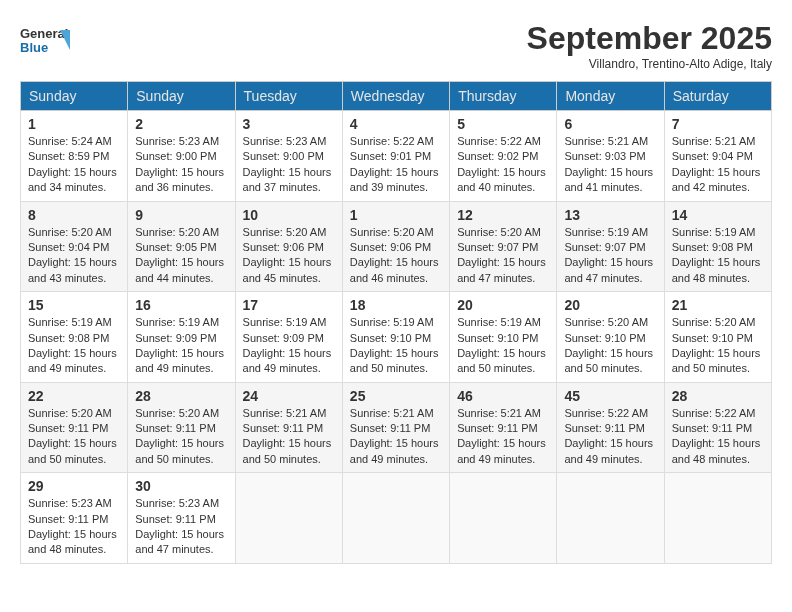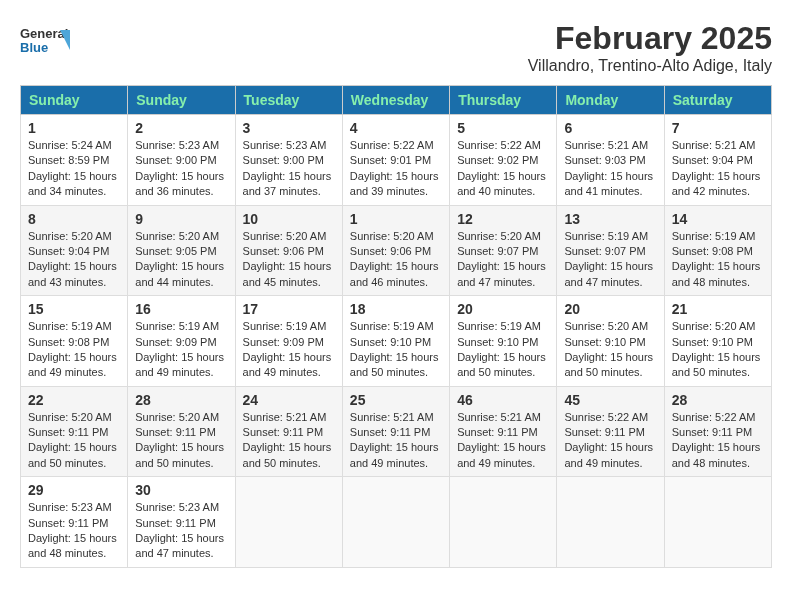--- a/index.html
+++ b/index.html
@@ -23,34 +23,34 @@
     }
     .title-block {
       text-align: right;
     }
     .main-title {
       font-size: 32px;
       font-weight: bold;
       color: #333;
     }
     .subtitle {
-      font-size: 16px;
+      font-size: 12px;
       color: #333;
     }
     .calendar {
       width: 100%;
       border-collapse: collapse;
     }
     .calendar th {
       background-color: #1a6eaa;
-      color: #86efac;
+      color: #e5e5e5;
       text-align: left;
       padding: 6px 8px;
       font-size: 14px;
-      font-weight: bold;
+      font-weight: normal;
       border: 1px solid #ccc;
     }
     .calendar td {
       vertical-align: top;
       padding: 5px 7px;
       border: 1px solid #ddd;
       font-size: 11px;
       color: #333;
       background: #fff;
       width: 14.28%;
@@ -83,21 +83,21 @@
   <div class="logo">
     <div class="logo-container">
       <svg width="50" height="40" viewBox="0 0 50 40">
         <text x="0" y="18" font-family="Arial" font-weight="bold" font-size="13" fill="#333">General</text>
         <text x="0" y="32" font-family="Arial" font-weight="bold" font-size="13" fill="#1a6eaa">Blue</text>
         <polygon points="40,10 50,10 50,30" fill="#4da6d9"></polygon>
       </svg>
     </div>
   </div>
   <div class="title-block">
-    <div class="main-title">February 2025</div>
+    <div class="main-title">September 2025</div>
     <div class="subtitle">Villandro, Trentino-Alto Adige, Italy</div>
   </div>
 </div>
 
 <table class="calendar">
   <thead>
     <tr>
       <th>Sunday</th>
       <th>Sunday</th>
       <th>Tuesday</th>

